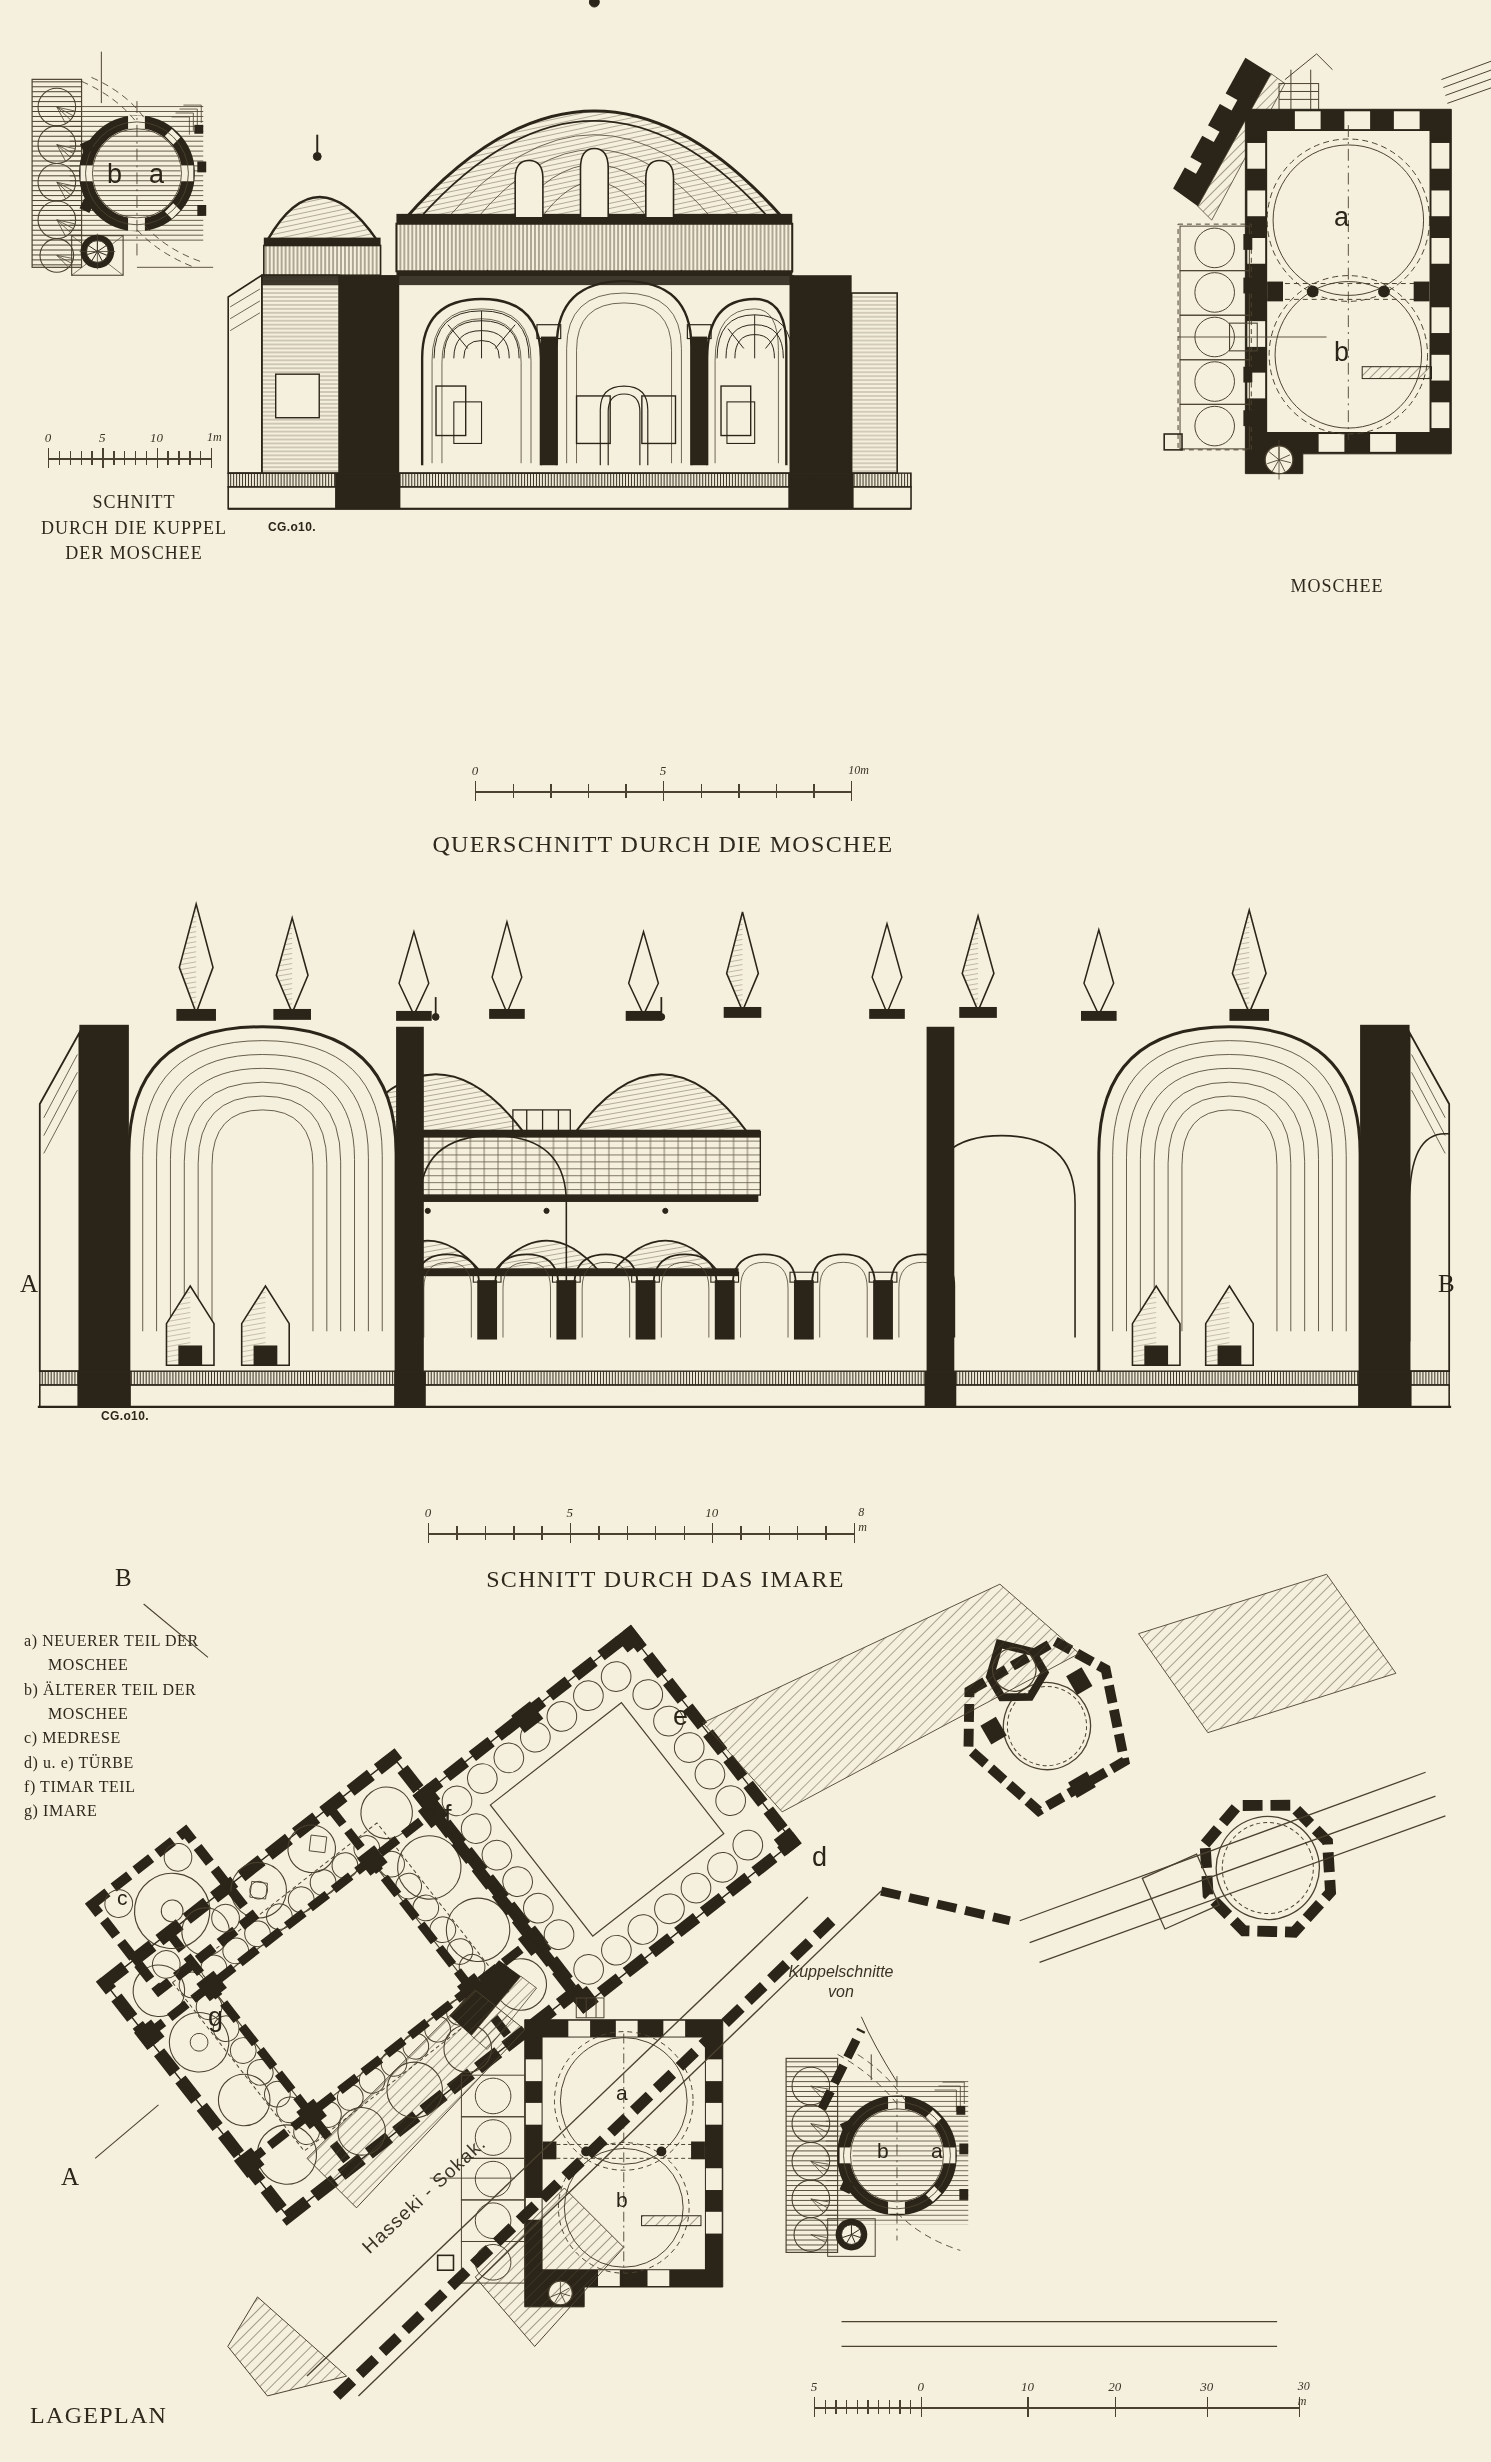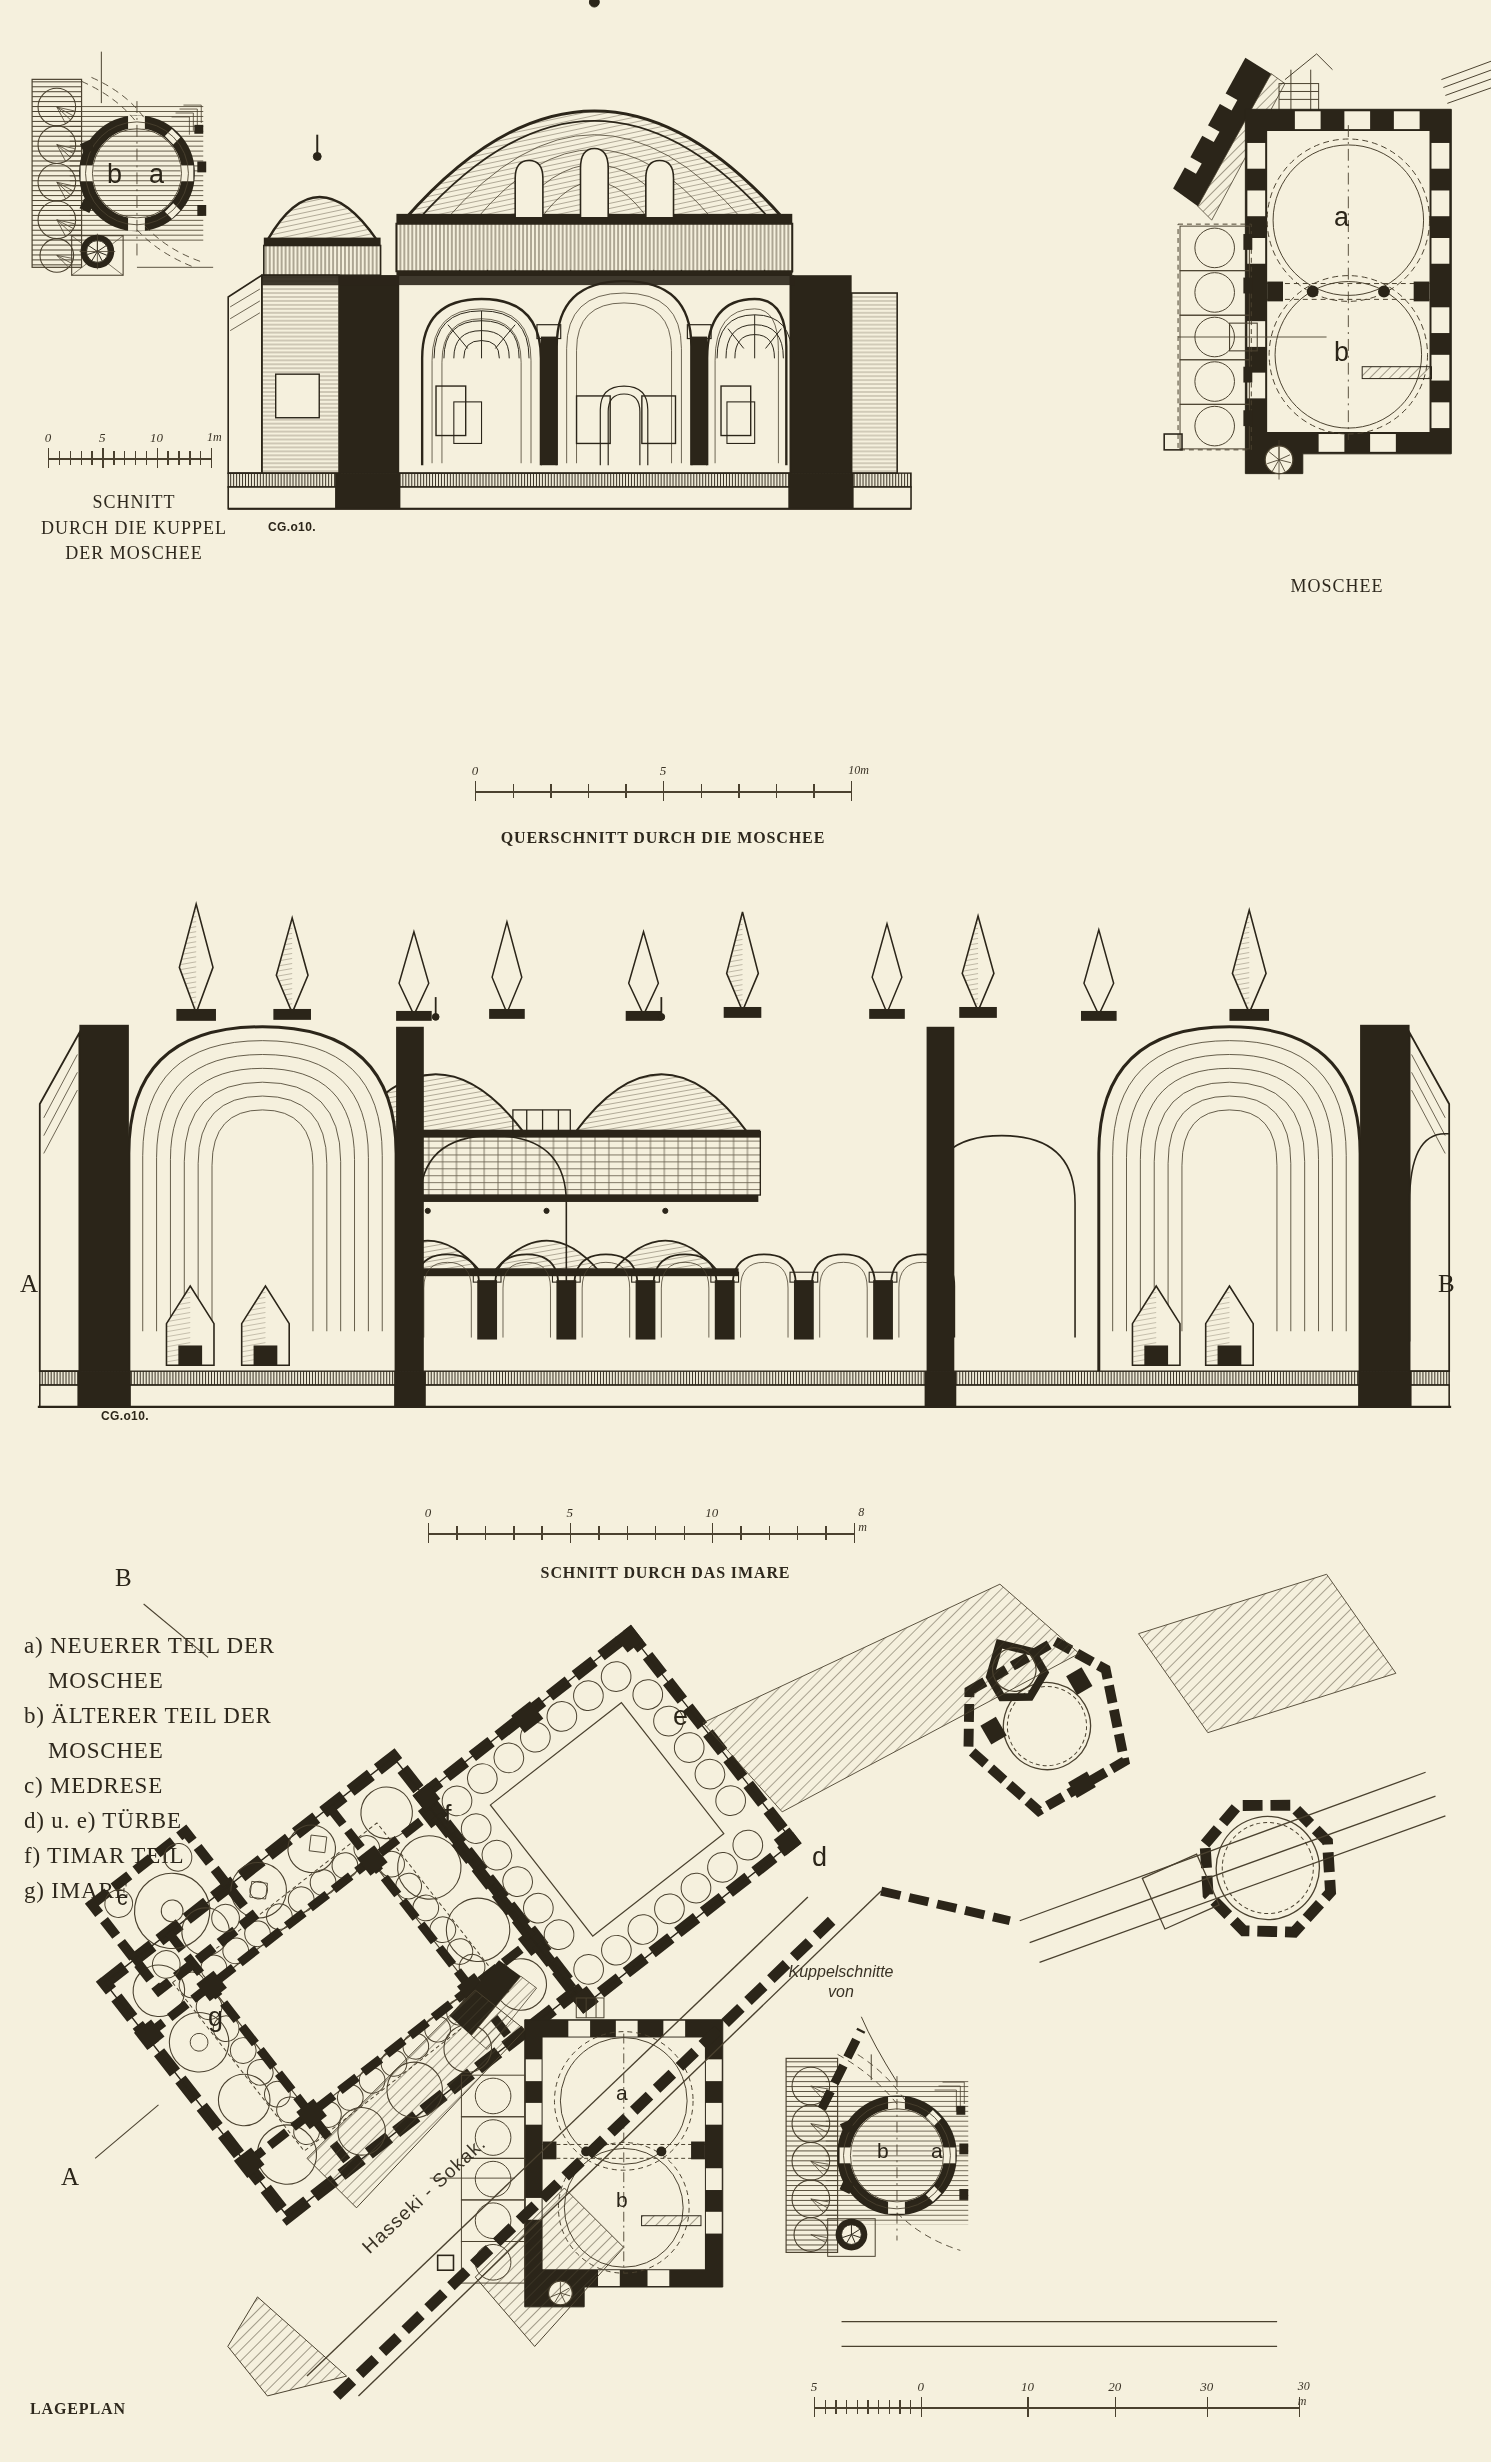--- a/index.html
+++ b/index.html
@@ -16,25 +16,25 @@
   .fig{position:absolute;}
 
   
   .caption{
     font-family:"Liberation Serif", serif;
     letter-spacing:.055em;
     text-align:center;
     color:#2e281d;
     line-height:1.42;
   }
-  .cap-lg{font-size:16px;font-weight:bold;}
+  .cap-lg{font-size:24px;}
   .cap-md{font-size:18px;}
 
   .legend{
-    font-size:23px;
+    font-size:16px;
     line-height:1.52;
     letter-spacing:.035em;
     color:#2e281d;
   }
   .legend div{white-space:nowrap;}
   .legend .ind{padding-left:24px;}
 
   .sig{
     font-family:"Liberation Sans", sans-serif;
     font-size:12px;font-weight:bold;

